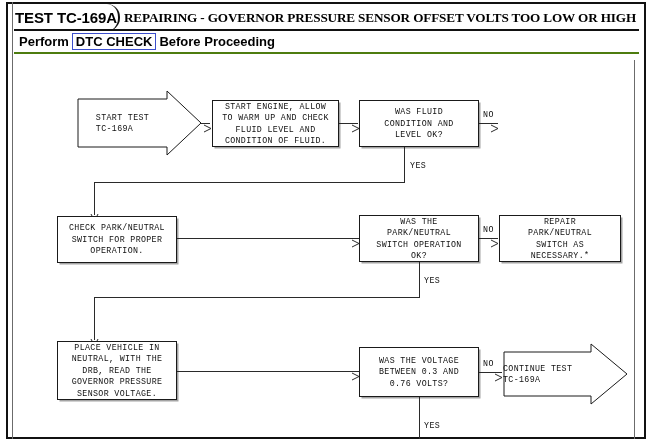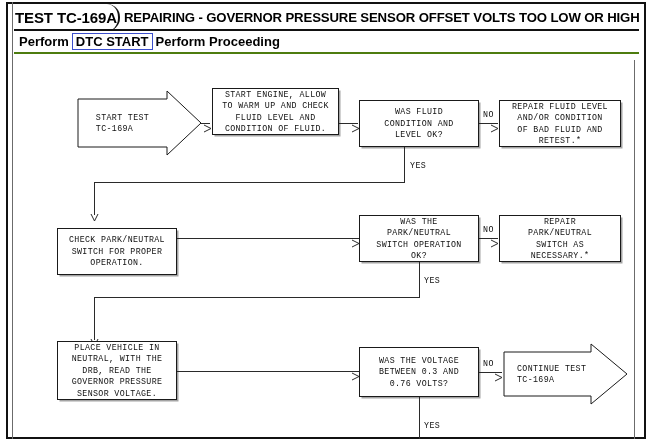--- a/index.html
+++ b/index.html
@@ -77,20 +77,21 @@
     top: 4px;
     width: 512px;
     height: 27px;
     display: flex;
     align-items: center;
     font-size: 13.2px;
     font-weight: bold;
     color: #000000;
     letter-spacing: -0.15px;
     white-space: nowrap;
+    font-family: Liberation Serif, serif;
   }
 
   .hdr-row2 {
     position: absolute;
     left: 14px;
     top: 31px;
     width: 625px;
     height: 23px;
     border-bottom: 2px solid #4d7c0f;
     box-sizing: border-box;
@@ -158,21 +159,20 @@
     line-height: 11.5px;
     letter-spacing: 0.35px;
     color: #101010;
     white-space: pre-line;
     padding-right: 34px;
     box-sizing: border-box;
   }
   .arrownode.atl .atext {
     justify-content: flex-start;
     text-align: left;
-    padding-left: 14px;
   }
 
   
   .ln {
     position: absolute;
     background: #2a2a2a;
   }
   .ln.h { height: 1px; }
   .ln.v { width: 1px; }
 
@@ -195,42 +195,42 @@
   <div class="frame-outer"></div>
   <div class="frame-inner-left"></div>
   <div class="frame-inner-right"></div>
 
   <div class="hdr-row1"></div>
   <div class="hdr-testno">TEST TC-169A</div>
   <div class="hdr-title">REPAIRING - GOVERNOR PRESSURE SENSOR OFFSET VOLTS TOO LOW OR HIGH</div>
 
   <div class="hdr-row2">
     <span>Perform</span>
-    <span class="hdr-link">DTC START</span>
-    <span>Perform Proceeding</span>
+    <span class="hdr-link">DTC CHECK</span>
+    <span>Before Proceeding</span>
   </div>
 
   <div class="canvas">
 
     <div class="arrownode" style="left:63px; top:34px; width:125px; height:66px;">
       <svg width="125" height="66" viewBox="0 0 125 66">
         <polygon points="1,9 90,9 90,1 124,33 90,65 90,57 1,57" fill="#ffffff" stroke="#1a1a1a" stroke-width="1"></polygon>
       </svg>
       <div class="atext">START TEST
 TC-169A</div>
     </div>
 
     <div class="ln h" style="left:187px; top:67px; width:9px;"></div>
     <div class="arrowhead" style="left:189px; top:63px;">
       <svg width="10" height="9" viewBox="0 0 10 9">
           <polyline points="1,1 8,4.5 1,8" fill="none" stroke="#2a2a2a" stroke-width="1"></polyline>
         </svg>
     </div>
 
-    <div class="node" style="left:198px; top:32px; width:127px; height:47px;">START ENGINE, ALLOW
+    <div class="node" style="left:198px; top:44px; width:127px; height:47px;">START ENGINE, ALLOW
 TO WARM UP AND CHECK
 FLUID LEVEL AND
 CONDITION OF FLUID.</div>
 
     <div class="ln h" style="left:325px; top:67px; width:19px;"></div>
     <div class="arrowhead" style="left:337px; top:63px;">
       <svg width="10" height="9" viewBox="0 0 10 9">
           <polyline points="1,1 8,4.5 1,8" fill="none" stroke="#2a2a2a" stroke-width="1"></polyline>
         </svg>
     </div>
@@ -240,36 +240,32 @@
 LEVEL OK?</div>
 
     <div class="lbl" style="left:469px; top:54px;">NO</div>
     <div class="ln h" style="left:465px; top:67px; width:19px;"></div>
     <div class="arrowhead" style="left:476px; top:63px;">
       <svg width="10" height="9" viewBox="0 0 10 9">
           <polyline points="1,1 8,4.5 1,8" fill="none" stroke="#2a2a2a" stroke-width="1"></polyline>
         </svg>
     </div>
 
-    <div class="node" style="left:485px; top:44px; width:122px; height:47px;">REPAIR FLUID LEVEL
-AND/OR CONDITION
-OF BAD FLUID AND
-RETEST.*</div>
 
     <div class="ln v" style="left:390px; top:91px; height:35px;"></div>
     <div class="lbl" style="left:396px; top:105px;">YES</div>
     <div class="ln h" style="left:80px; top:126px; width:311px;"></div>
     <div class="ln v" style="left:80px; top:126px; height:33px;"></div>
     <div class="arrowhead" style="left:76px; top:153px;">
       <svg width="9" height="10" viewBox="0 0 9 10">
           <polyline points="1,1 4.5,8 8,1" fill="none" stroke="#2a2a2a" stroke-width="1"></polyline>
         </svg>
     </div>
 
-    <div class="node" style="left:43px; top:172px; width:120px; height:47px;">CHECK PARK/NEUTRAL
+    <div class="node" style="left:43px; top:160px; width:120px; height:47px;">CHECK PARK/NEUTRAL
 SWITCH FOR PROPER
 OPERATION.</div>
 
     <div class="ln h" style="left:163px; top:182px; width:182px;"></div>
     <div class="arrowhead" style="left:337px; top:178px;">
       <svg width="10" height="9" viewBox="0 0 10 9">
           <polyline points="1,1 8,4.5 1,8" fill="none" stroke="#2a2a2a" stroke-width="1"></polyline>
         </svg>
     </div>
 

